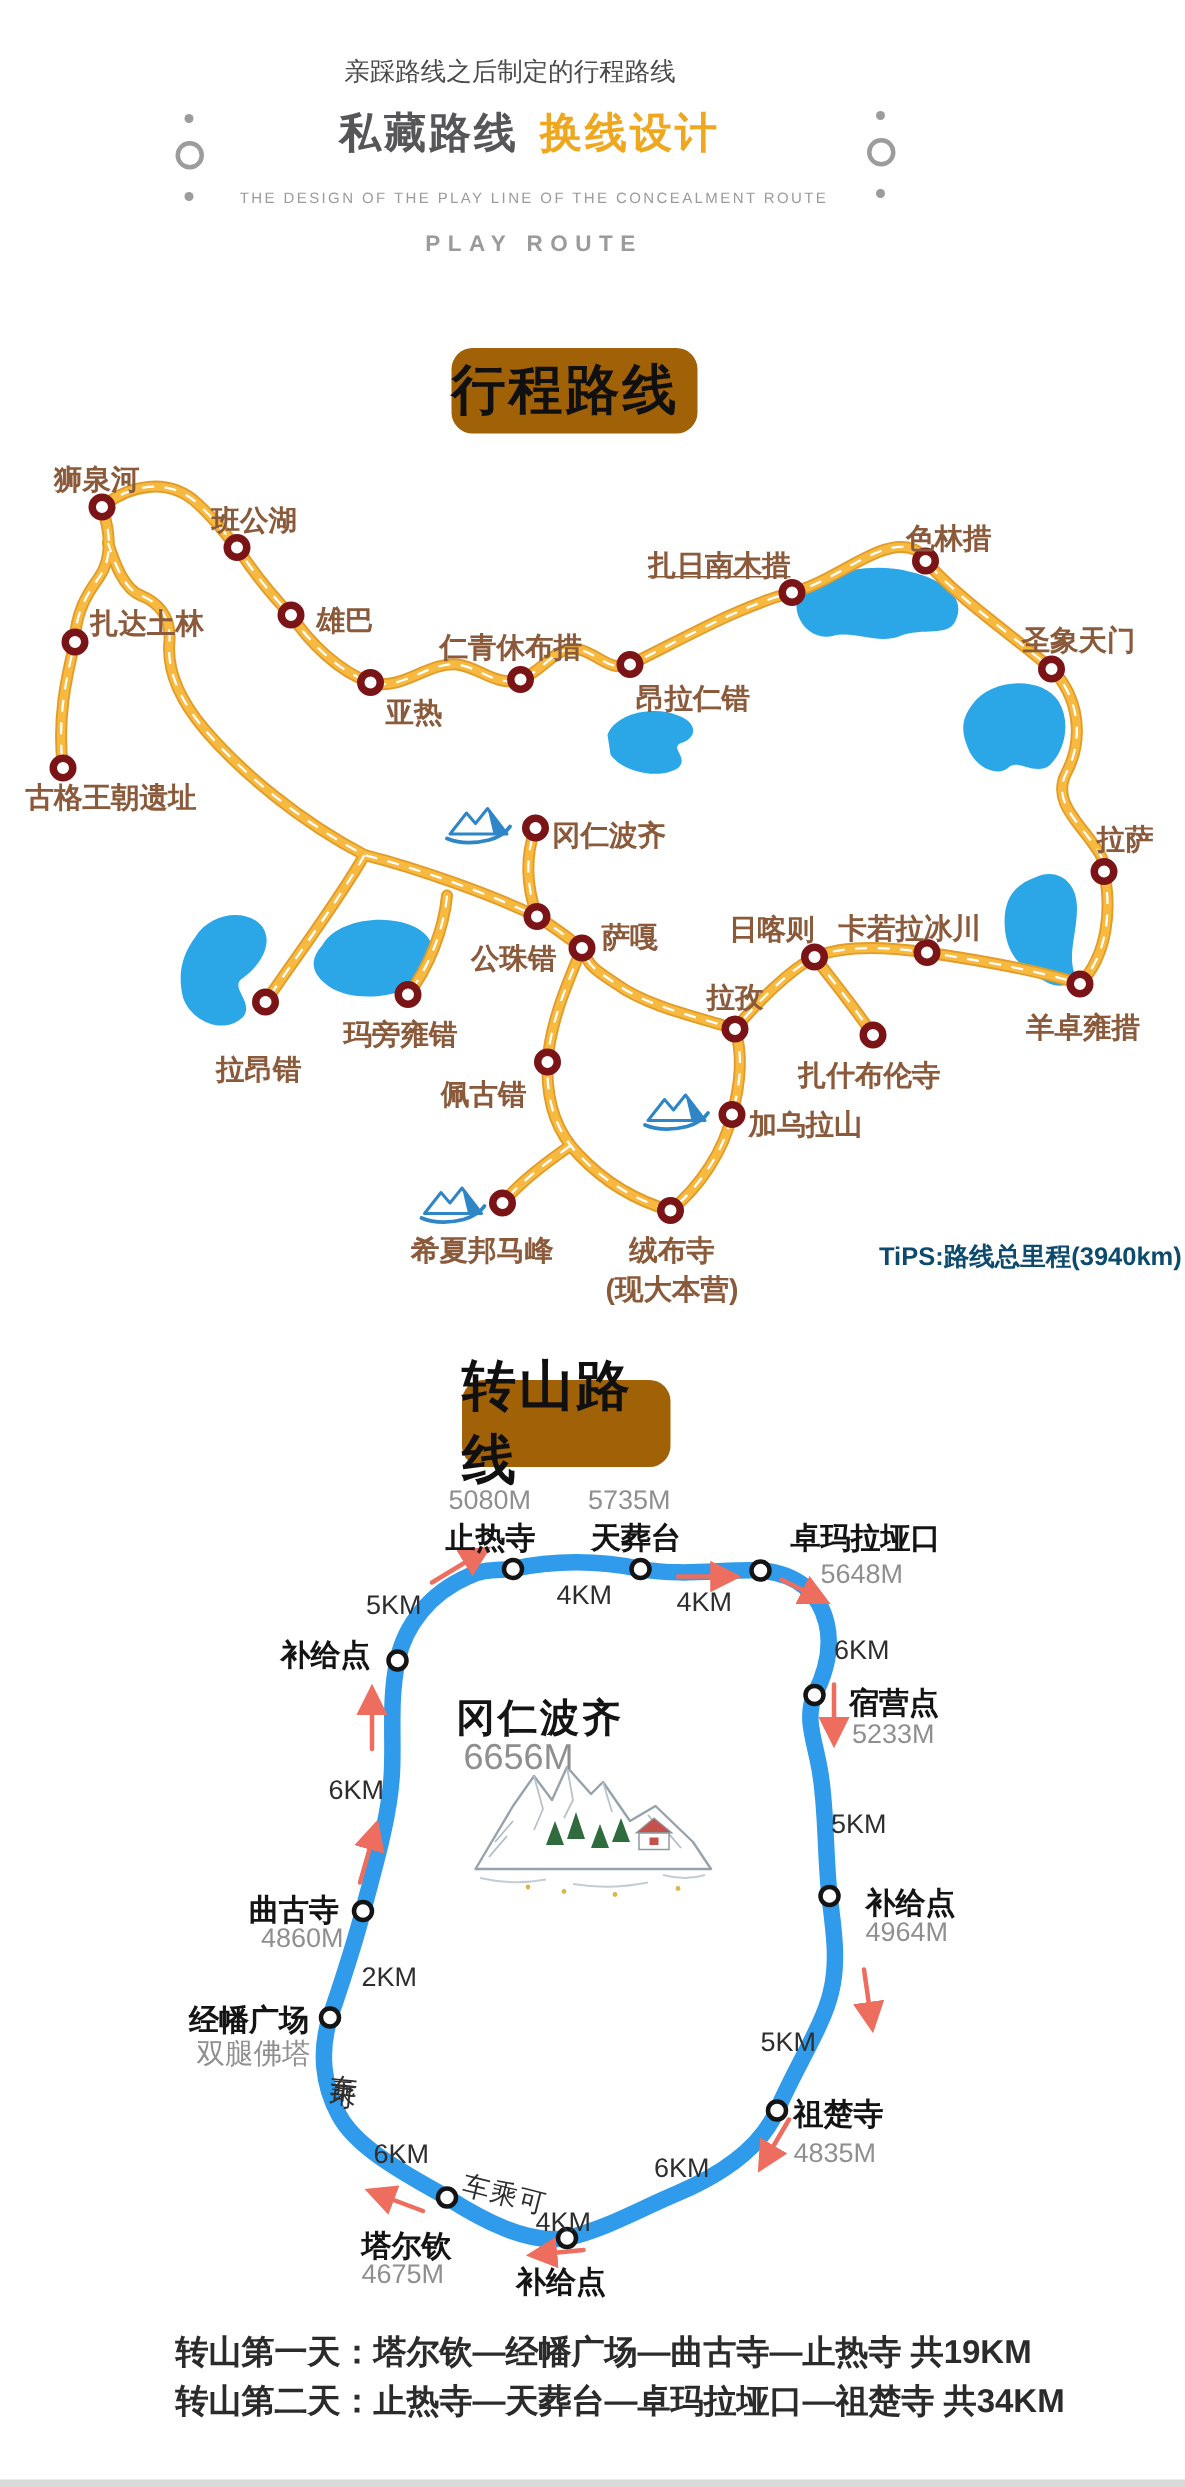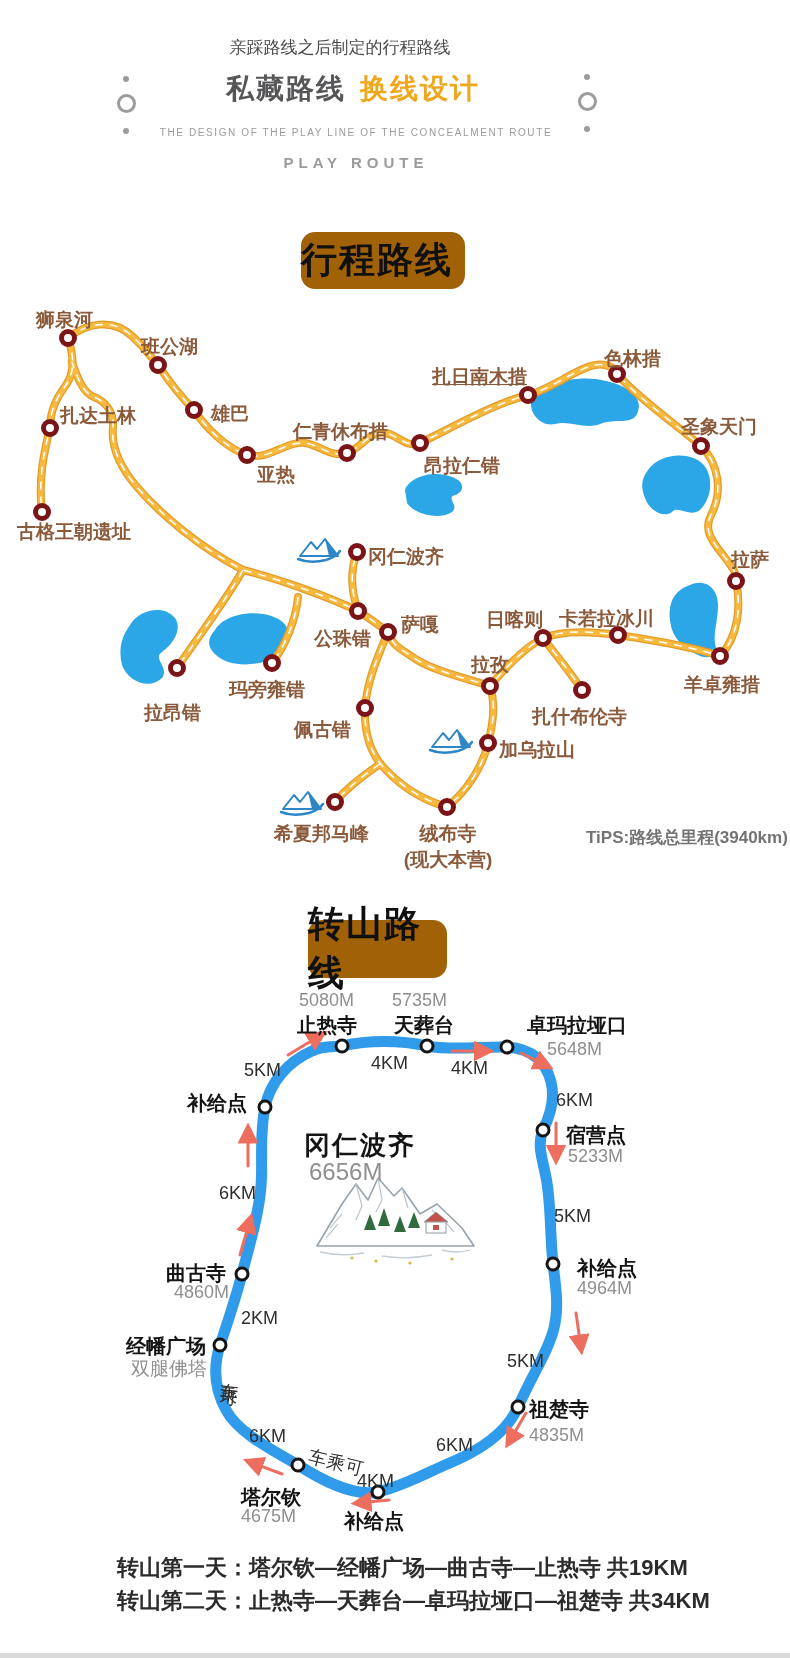--- a/index.html
+++ b/index.html
@@ -18,21 +18,21 @@
   .orn-dot  { width:6px; height:6px; border-radius:50%; background:#9c9c9c; }
   .orn-ring { width:13px; height:13px; border:3px solid #9c9c9c; border-radius:50%; background:#fff; }
 
   
   .badge { background:#a16207; border-radius:14px; display:flex; align-items:center; justify-content:flex-start;
            font-size:36px; font-weight:bold; color:#101010; letter-spacing:2px; }
 
   
   .m1lbl { position:absolute; font-size:19px; font-weight:bold; color:#8a5a3b; white-space:nowrap; }
   .m1lbl .sm { display:block; text-align:center; }
-  .tips  { position:absolute; font-size:17px; font-weight:bold; color:#737373; white-space:nowrap; }
+  .tips  { position:absolute; font-size:17px; font-weight:bold; color:#0c4a6e; white-space:nowrap; }
 
   
   .m2name { position:absolute; font-size:20px; font-weight:bold; color:#141414; white-space:nowrap; }
   .m2alt  { position:absolute; font-size:18px; color:#8f8f8f; white-space:nowrap; }
   .m2dist { position:absolute; font-size:18px; color:#2e2e2e; white-space:nowrap; }
   .m2sub  { position:absolute; font-size:19px; color:#8f8f8f; white-space:nowrap; }
   .peak-name { position:absolute; font-size:26px; font-weight:bold; color:#141414; letter-spacing:2px; white-space:nowrap; }
   .peak-alt  { position:absolute; font-size:24px; color:#8f8f8f; white-space:nowrap; }
   .carnote-v { position:absolute; font-size:18px; color:#2e2e2e; writing-mode:vertical-rl; letter-spacing:4px; transform:rotate(6deg); }
   .carnote-d { position:absolute; font-size:18px; color:#2e2e2e; white-space:nowrap; transform:rotate(14deg); letter-spacing:1px; }

